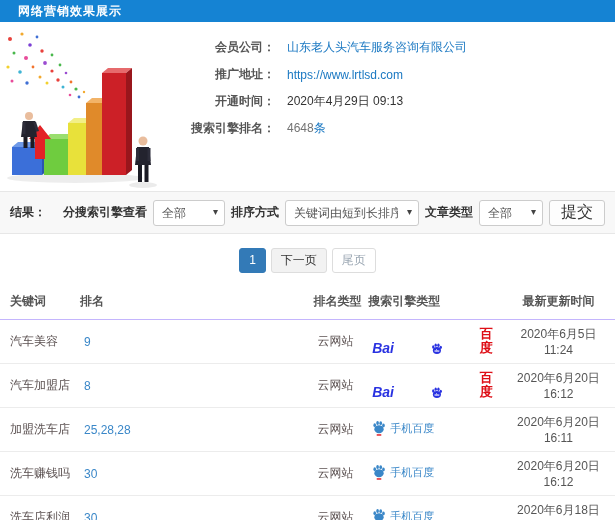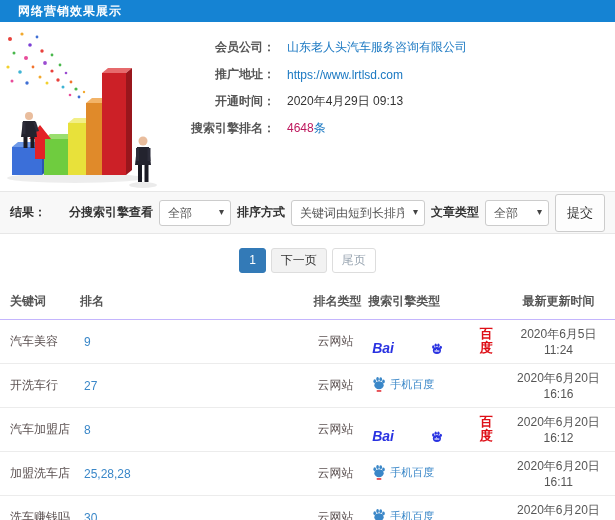--- a/index.html
+++ b/index.html
@@ -11,36 +11,36 @@
             padding-left:18px; font-weight:bold; letter-spacing:1px; }
 
   
   .info-section { position:relative; height:169px; }
   .clipart { position:absolute; left:0; top:3px; width:175px; height:166px; }
   .info-fields { position:absolute; left:183px; top:12px; }
   .info-row { display:flex; align-items:center; height:27px; font-size:12px; }
   .info-label { width:92px; text-align:right; color:#555; font-weight:bold; }
   .info-value { margin-left:12px; color:#333; }
   .link { color:#1a78c2; text-decoration:none; cursor:pointer; }
-  .hl-num { color:#be185d;margin-top:9px; }
+  .hl-num { color:#737373;margin-top:9px; }
   .hl-suffix { color:#1a78c2; }
 
   
   .filter-bar { height:43px; background:#f8f8f8; border-top:1px solid #e7e7e7; border-bottom:1px solid #e7e7e7;
                 display:flex; align-items:center; padding:0 10px; font-size:12px; color:#333; }
   .result-label { font-weight:bold; }
   .filter-right { margin-left:auto; display:flex; align-items:center; gap:6px; }
   .filter-right label { font-weight:bold; }
   .select-wrap { position:relative; display:inline-block; background:#fff; border:1px solid #ccc; border-radius:3px; height:26px; }
   .select-wrap::after { content:"▾"; position:absolute; right:6px; top:5px; font-size:10px; color:#444; pointer-events:none; }
   .select-wrap select { appearance:none; -webkit-appearance:none; border:none; background:transparent;
                         height:24px; font-size:12px; color:#555; padding:0 20px 0 8px; outline:none; }
   .sel-engine select { width:70px; } .sel-sort select { width:132px; } .sel-article select { width:62px; }
-  .submit-btn { height:38px; padding:0 11px; background:#fdfdfd; border:1px solid #ccc; border-radius:3px;
-                font-size:13px; color:#333; cursor:pointer; }
+  .submit-btn { height:26px; padding:0 11px; background:#fdfdfd; border:1px solid #ccc; border-radius:3px;
+                font-size:16px; color:#333; cursor:pointer; }
 
   
   .pagination { display:flex; justify-content:center; align-items:center; gap:5px; padding:14px 0 12px; }
   .page-btn { min-width:26px; height:25px; line-height:23px; text-align:center; font-size:12px;
               border:1px solid #ddd; border-radius:3px; padding:0 9px; cursor:pointer; background:#fff; }
   .page-btn.active { background:#337ab7; border-color:#337ab7; color:#fff; }
   .page-btn.next { background:#f2f2f2; color:#333; }
   .page-btn.last { background:#fff; color:#9aa6b2; }
 
   
@@ -225,40 +225,20 @@
             <ellipse cx="12" cy="16" rx="8.2" ry="7" fill="#2932e1"></ellipse>
             <text x="12" y="19" font-size="8" font-weight="bold" fill="#fff" text-anchor="middle" font-family="Liberation Sans,sans-serif">du</text>
           </svg>
           <span class="cn">百度</span>
         </span>
         
       </td>
       <td class="col-time time">2020年6月5日 11:24</td>
     </tr>
 
-    <tr>
-      <td class="col-keyword">开洗车行</td>
-      <td class="col-rank rank">27</td>
-      <td class="col-ranktype">云网站</td>
-      <td class="col-engine">
-        
-        <span class="mobile-baidu">
-          <svg class="paw-s" viewBox="0 0 24 28">
-            <ellipse cx="4.5" cy="9" rx="2.3" ry="3.4" fill="#3a87c8"></ellipse>
-            <ellipse cx="9.5" cy="5.2" rx="2.4" ry="3.4" fill="#3a87c8"></ellipse>
-            <ellipse cx="15" cy="5.5" rx="2.4" ry="3.4" fill="#3a87c8"></ellipse>
-            <ellipse cx="19.8" cy="9.5" rx="2.3" ry="3.3" fill="#3a87c8"></ellipse>
-            <ellipse cx="12" cy="16" rx="8.2" ry="7" fill="#3a87c8"></ellipse>
-            <rect x="8" y="25" width="8" height="2.4" fill="#de0f17"></rect>
-          </svg>
-          <span>手机百度</span>
-        </span>
-      </td>
-      <td class="col-time time">2020年6月20日 16:16</td>
-    </tr>
 
 
     <tr>
       <td class="col-keyword">汽车加盟店</td>
       <td class="col-rank rank">8</td>
       <td class="col-ranktype">云网站</td>
       <td class="col-engine">
         <span class="baidu-logo">
           <span class="bai">Bai</span>
           <svg class="paw" viewBox="0 0 24 24">

